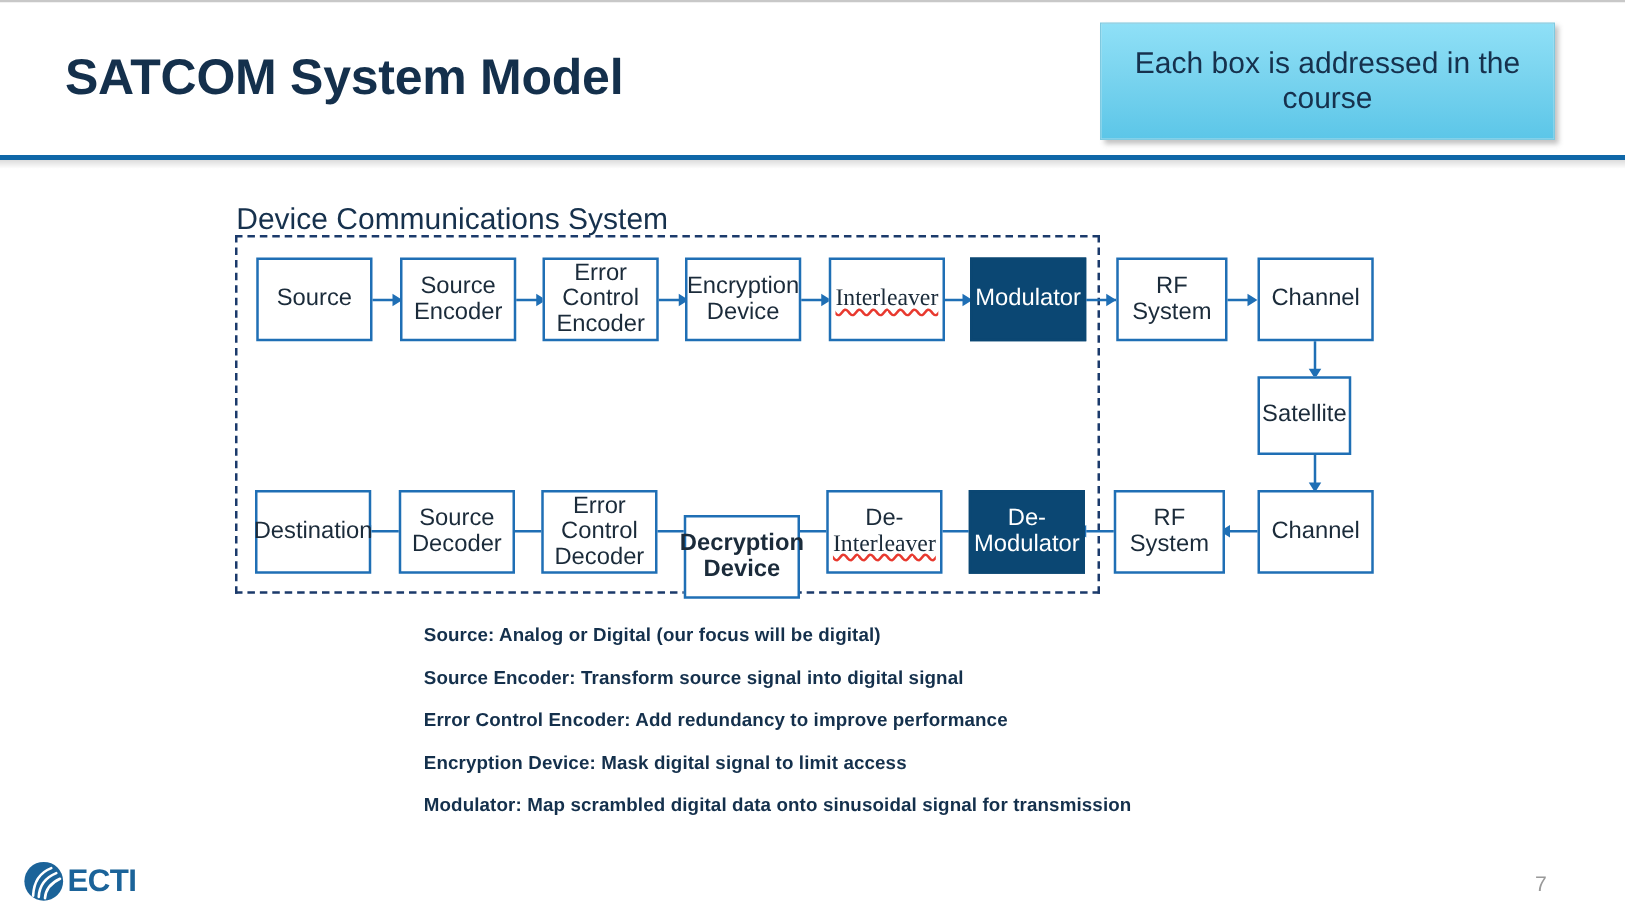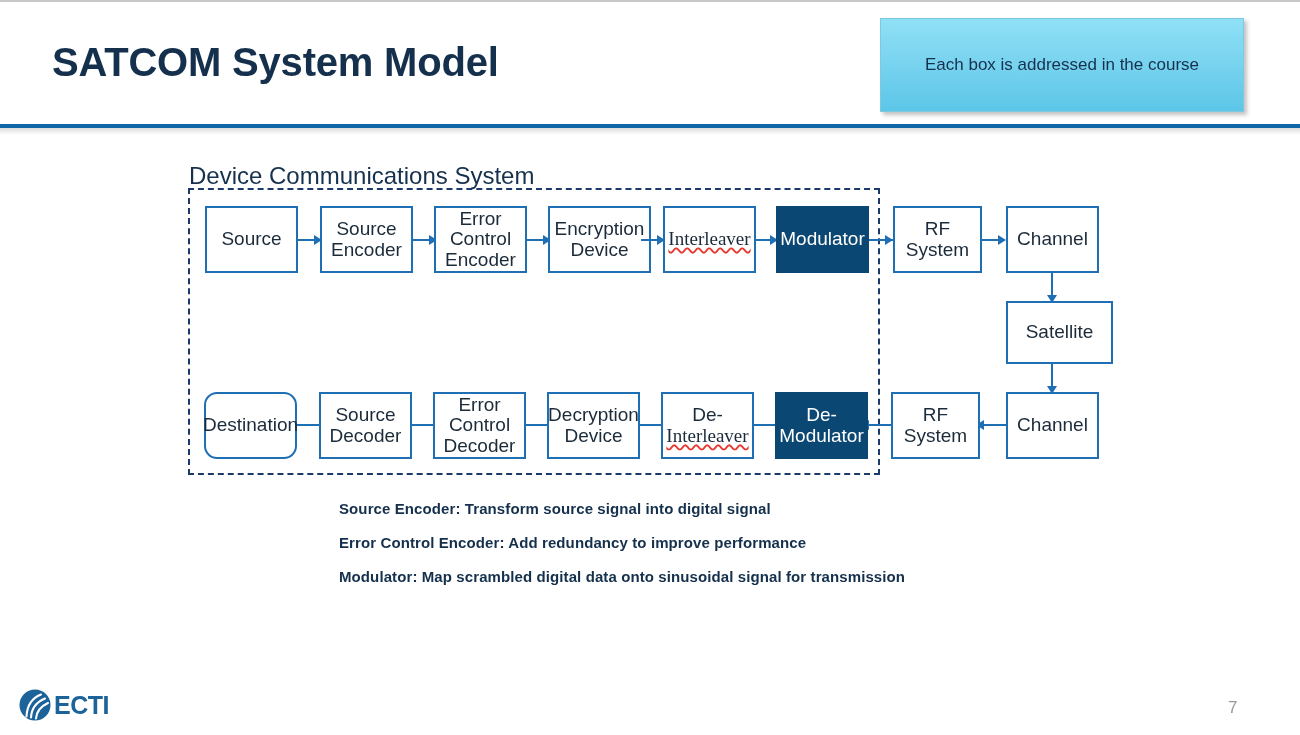--- a/index.html
+++ b/index.html
@@ -25,21 +25,21 @@
     background:linear-gradient(to bottom,#dcdcdc,#ffffff);}
 
   
   .callout{
     position:absolute;left:880px;top:18px;width:362px;height:92px;
     background:linear-gradient(to bottom,#8fe0f7 0%,#7ad4ef 45%,#5cc6e8 100%);
     border:1px solid #7ec9e0;
     box-shadow:3px 3px 4px rgba(120,120,120,0.45);
     display:flex;align-items:center;justify-content:center;
     text-align:center;line-height:1.18;
-    font-size:17px;color:#16314d;
+    font-size:24px;color:#16314d;
   }
 
   
   .diagram-caption{
     position:absolute;left:189px;top:162px;
     font-size:24px;color:#16314d;white-space:nowrap;
   }
   .dashed-region{
     position:absolute;left:188px;top:188px;width:692px;height:287px;
     border:2px dashed #1b3a6b;box-sizing:border-box;
@@ -114,21 +114,21 @@
   <div class="arrow right" style="left:429px;top:235px;"></div>
 
   <div class="nbox overflow" style="left:434px;top:206px;width:93px;height:67px;flex-direction:column;">
     <span class="lbl">Error</span>
     <span class="lbl">Control</span>
     <span class="lbl">Encoder</span>
   </div>
   <div class="conn" style="left:527px;top:239px;width:20px;height:2px;"></div>
   <div class="arrow right" style="left:543px;top:235px;"></div>
 
-  <div class="nbox overflow" style="left:548px;top:206px;width:103px;height:67px;flex-direction:column;">
+  <div class="nbox overflow" style="left:548px;top:206px;width:93px;height:67px;flex-direction:column;">
     <span class="lbl">Encryption</span>
     <span class="lbl">Device</span>
   </div>
   <div class="conn" style="left:641px;top:239px;width:20px;height:2px;"></div>
   <div class="arrow right" style="left:657px;top:235px;"></div>
 
   <div class="nbox overflow" style="left:663px;top:206px;width:93px;height:67px;">
     <span class="lbl spell">Interleaver</span>
   </div>
   <div class="conn" style="left:756px;top:239px;width:18px;height:2px;"></div>
@@ -147,21 +147,21 @@
   <div class="conn" style="left:982px;top:239px;width:20px;height:2px;"></div>
   <div class="arrow right" style="left:998px;top:235px;"></div>
 
   <div class="nbox" style="left:1006px;top:206px;width:93px;height:67px;">
     <span class="lbl">Channel</span>
   </div>
 
   <div class="conn" style="left:1051px;top:273px;width:2px;height:26px;"></div>
   <div class="arrow down" style="left:1047px;top:295px;"></div>
 
-  <div class="nbox" style="left:1006px;top:301px;width:107px;height:63px;">
+  <div class="nbox" style="left:1006px;top:301px;width:75px;height:63px;">
     <span class="lbl">Satellite</span>
   </div>
 
   <div class="conn" style="left:1051px;top:364px;width:2px;height:26px;"></div>
   <div class="arrow down" style="left:1047px;top:386px;"></div>
 
   <div class="nbox" style="left:1006px;top:392px;width:93px;height:67px;">
     <span class="lbl">Channel</span>
   </div>
   <div class="conn" style="left:984px;top:424px;width:22px;height:2px;"></div>
@@ -181,21 +181,21 @@
   <div class="conn" style="left:753px;top:424px;width:22px;height:2px;"></div>
   <div class="arrow left" style="left:745px;top:420px;"></div>
 
   <div class="nbox overflow" style="left:661px;top:392px;width:93px;height:67px;flex-direction:column;">
     <span class="lbl">De-</span>
     <span class="lbl spell">Interleaver</span>
   </div>
   <div class="conn" style="left:639px;top:424px;width:22px;height:2px;"></div>
   <div class="arrow left" style="left:631px;top:420px;"></div>
 
-  <div class="nbox overflow" style="left:547px;top:392px;width:93px;height:67px;flex-direction:column;">
+  <div class="nbox overflow" style="left:547px;top:412px;width:93px;height:67px;flex-direction:column;font-weight:bold;">
     <span class="lbl">Decryption</span>
     <span class="lbl">Device</span>
   </div>
   <div class="conn" style="left:525px;top:424px;width:22px;height:2px;"></div>
   <div class="arrow left" style="left:517px;top:420px;"></div>
 
   <div class="nbox overflow" style="left:433px;top:392px;width:93px;height:67px;flex-direction:column;">
     <span class="lbl">Error</span>
     <span class="lbl">Control</span>
     <span class="lbl">Decoder</span>
@@ -203,27 +203,29 @@
   <div class="conn" style="left:411px;top:424px;width:22px;height:2px;"></div>
   <div class="arrow left" style="left:403px;top:420px;"></div>
 
   <div class="nbox" style="left:319px;top:392px;width:93px;height:67px;flex-direction:column;">
     <span class="lbl">Source</span>
     <span class="lbl">Decoder</span>
   </div>
   <div class="conn" style="left:297px;top:424px;width:22px;height:2px;"></div>
   <div class="arrow left" style="left:289px;top:420px;"></div>
 
-  <div class="nbox overflow" style="left:204px;top:392px;width:93px;height:67px;border-radius:13px;">
+  <div class="nbox overflow" style="left:204px;top:392px;width:93px;height:67px;">
     <span class="lbl">Destination</span>
   </div>
 
   <div class="bullets">
+    <div class="bullet">Source: Analog or Digital (our focus will be digital)</div>
     <div class="bullet">Source Encoder: Transform source signal into digital signal</div>
     <div class="bullet">Error Control Encoder: Add redundancy to improve performance</div>
+    <div class="bullet">Encryption Device: Mask digital signal to limit access</div>
     <div class="bullet">Modulator: Map scrambled digital data onto sinusoidal signal for transmission</div>
   </div>
 
   <div class="logo">
     <svg class="logo-mark" viewBox="0 0 34 34">
       <circle cx="17" cy="17" r="15.5" fill="#1b6399"></circle>
       <path d="M23 6.5 C14 10 9 18 8.5 28.5" stroke="#ffffff" stroke-width="2.1" fill="none" stroke-linecap="round"></path>
       <path d="M27 10.5 C18.5 14 13.5 20.5 13 29.5" stroke="#ffffff" stroke-width="2.1" fill="none" stroke-linecap="round"></path>
       <path d="M30 15 C22.5 18.5 18.5 23.5 18 30.5" stroke="#ffffff" stroke-width="2.1" fill="none" stroke-linecap="round"></path>
     </svg>

